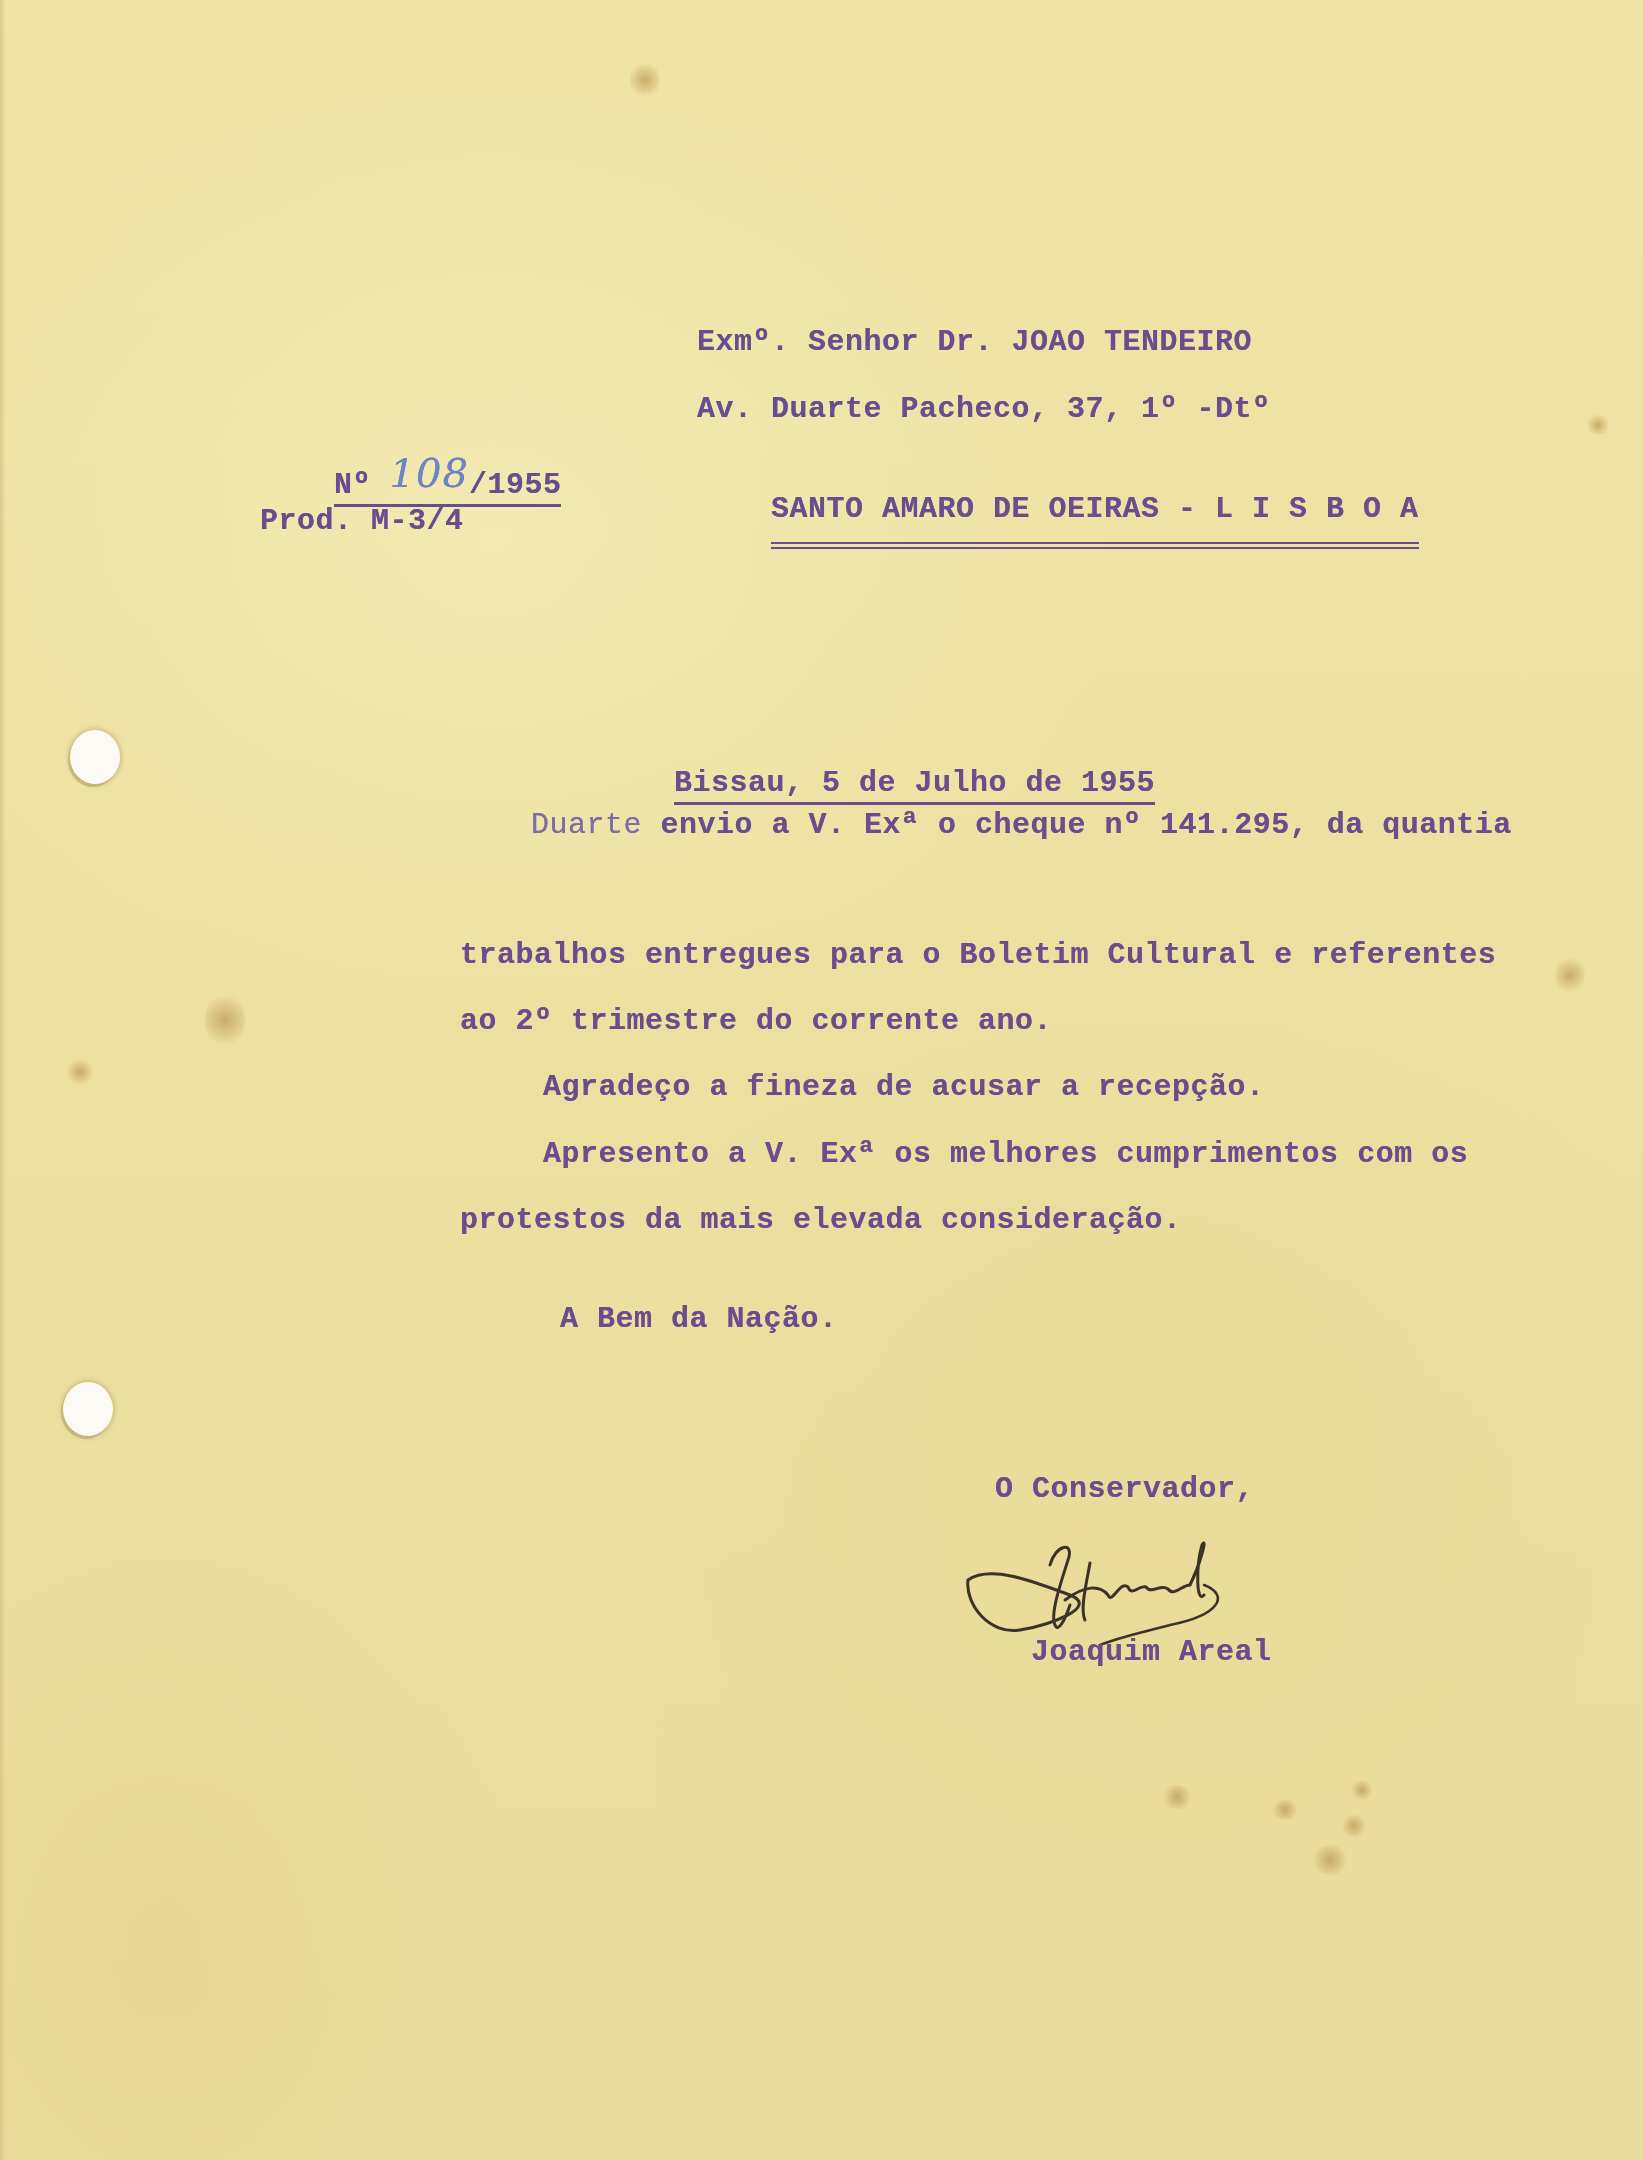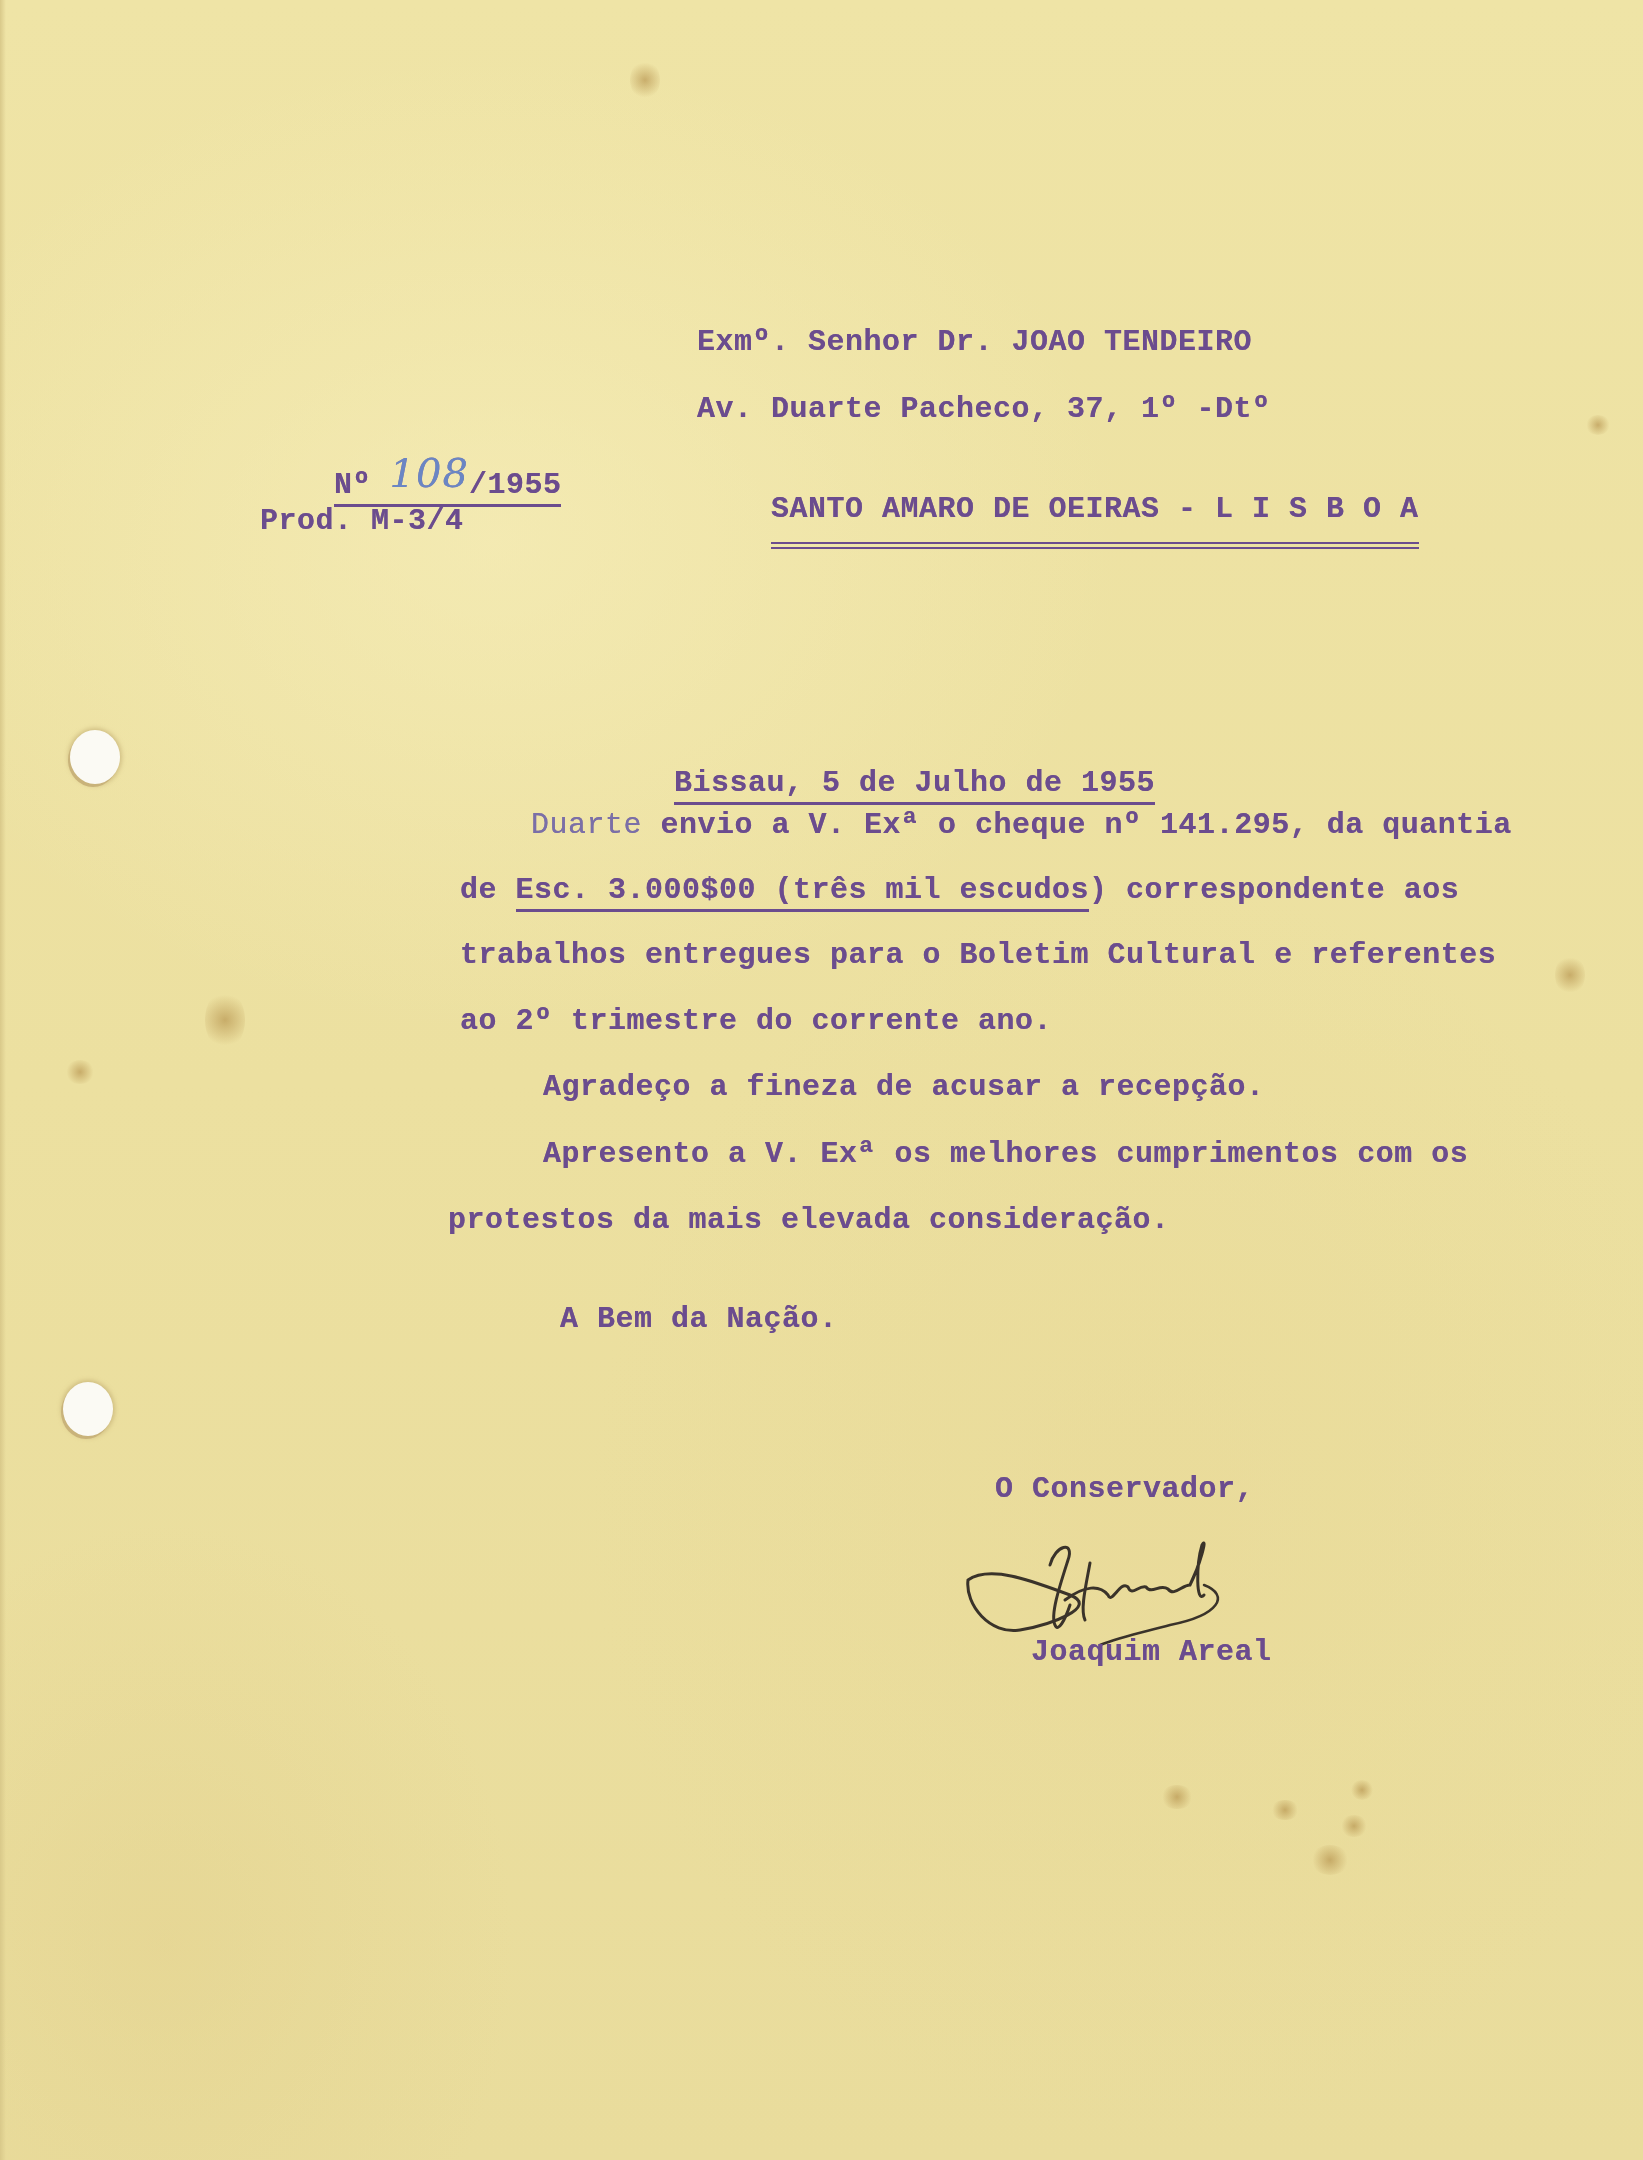--- a/index.html
+++ b/index.html
@@ -74,28 +74,27 @@
   <div class="t" style="left:697px; top:392px;">Av. Duarte Pacheco, 37, 1º -Dtº</div>
   <div class="t" style="left:697px; top:458px;">
     <span class="u2">SANTO AMARO DE OEIRAS - L I S B O A</span>
   </div>
 
   <div class="t" style="left:600px; top:732px;">
     <span class="u1">Bissau, 5 de Julho de 1955</span>
   </div>
 
   <div class="t" style="left:531px; top:808px;"><span class="blue">Duarte</span><span> envio a V. Exª o cheque nº 141.295, da quantia</span></div>
-  <div class="t" style="left:460px; top:873px;"><span>de </span><span class="u1">Esc. 3.000$00 (três mil escudos</span><span>) correspondente aos</span></div>
   <div class="t" style="left:460px; top:938px;text-align:right;">trabalhos entregues para o Boletim Cultural e referentes</div>
   <div class="t" style="left:460px; top:1004px;">ao 2º trimestre do corrente ano.</div>
 
   <div class="t" style="left:543px; top:1070px;">Agradeço a fineza de acusar a recepção.</div>
 
   <div class="t" style="left:543px; top:1137px;">Apresento a V. Exª os melhores cumprimentos com os</div>
-  <div class="t" style="left:448px; top:1203px;text-align:center;">protestos da mais elevada consideração.</div>
+  <div class="t" style="left:460px; top:1203px;text-align:center;">protestos da mais elevada consideração.</div>
 
   <div class="t" style="left:560px; top:1302px;">A Bem da Nação.</div>
 
   <div class="t" style="left:995px; top:1472px;">O Conservador,</div>
 
   <svg class="sig" style="left:960px; top:1525px;" width="290" height="130" viewBox="0 0 290 130">
     <path d="M90 40 C 95 20, 115 15, 108 35 C 100 60, 90 90, 95 100 C 98 108, 105 95, 110 80" fill="none" stroke="#3a332a" stroke-width="3" stroke-linecap="round"></path>
     <path d="M130 38 C 126 60, 120 85, 125 95" fill="none" stroke="#3a332a" stroke-width="3" stroke-linecap="round"></path>
     <path d="M105 75 C 125 60, 140 60, 148 70 C 152 80, 160 55, 168 62 C 172 72, 178 60, 186 62 C 192 70, 200 58, 208 64 C 214 72, 222 60, 230 60 C 240 40, 248 10, 242 20 C 236 40, 236 80, 244 70" fill="none" stroke="#3a332a" stroke-width="3" stroke-linecap="round"></path>
     <path d="M8 55 C 30 40, 70 55, 110 70 C 140 82, 90 100, 60 105 C 30 110, 5 80, 8 55 Z" fill="none" stroke="#3a332a" stroke-width="3" stroke-linecap="round"></path>

